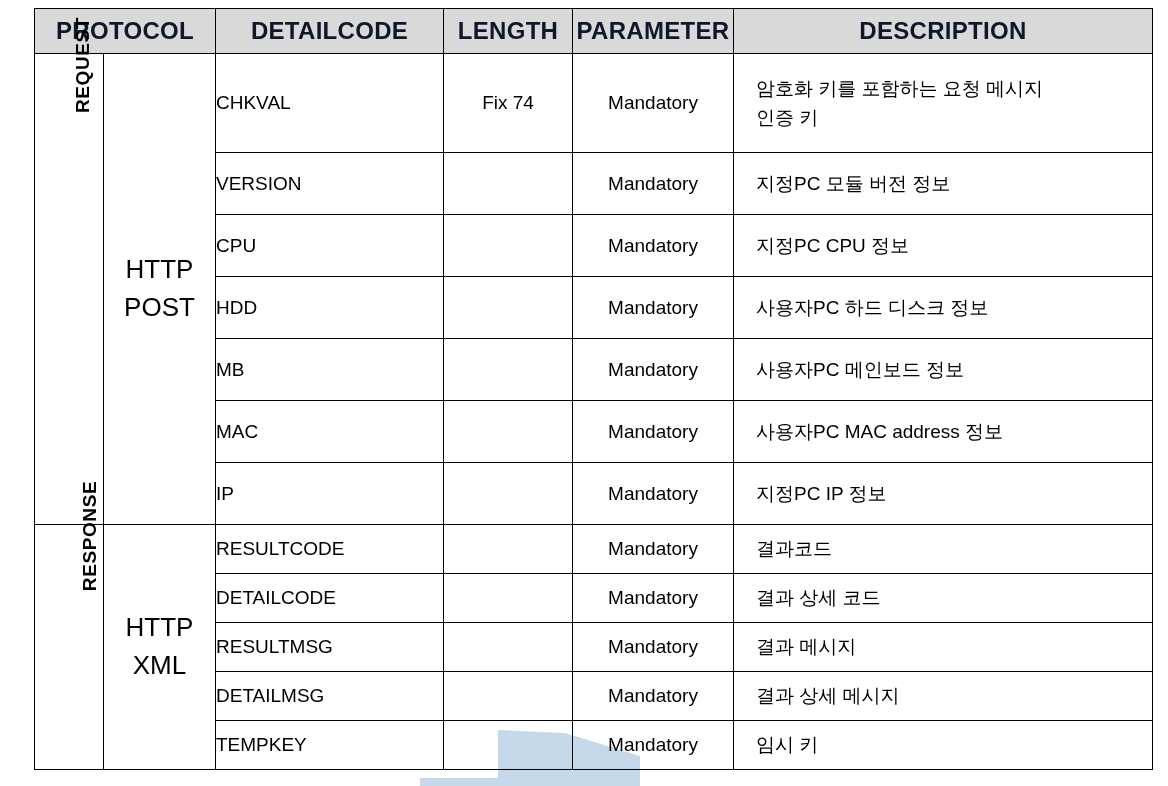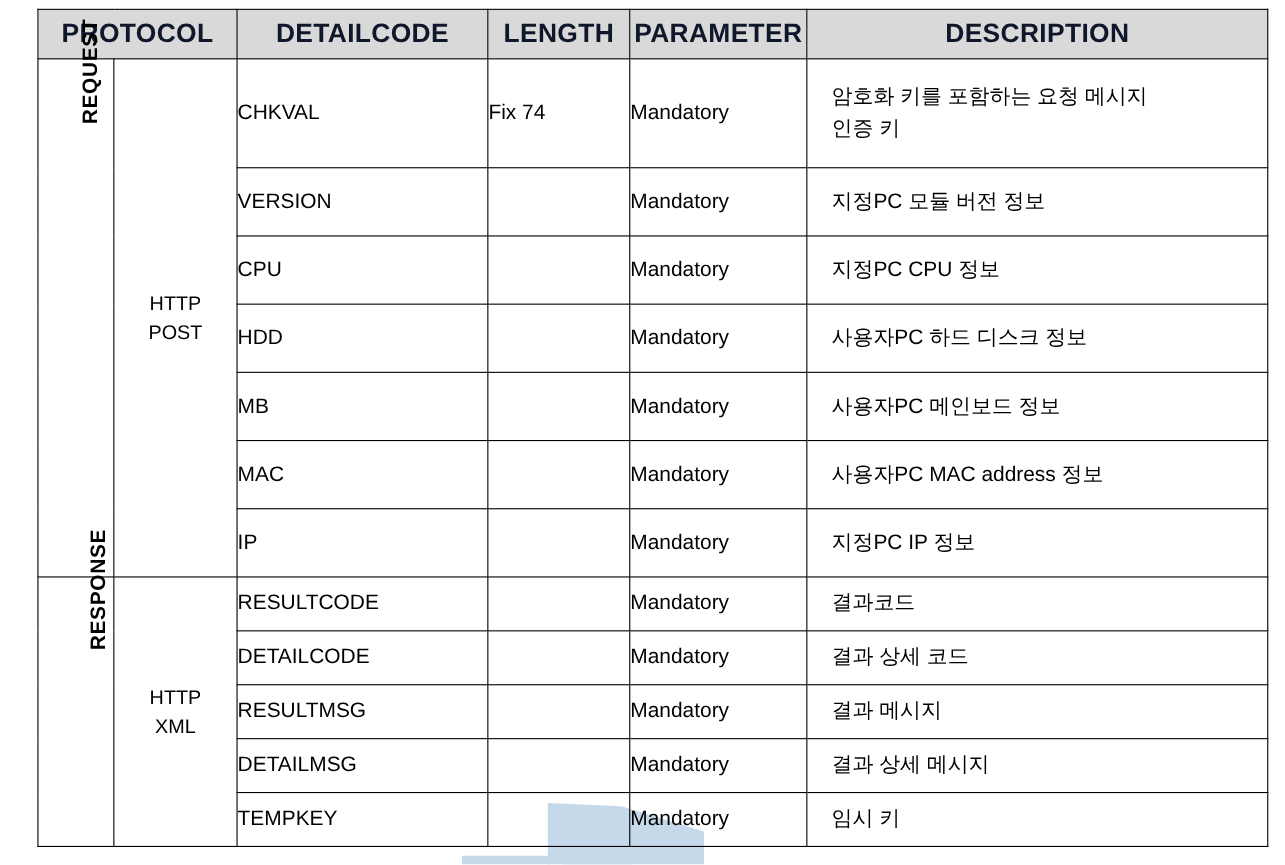--- a/index.html
+++ b/index.html
@@ -68,21 +68,21 @@
   tbody td {
     font-size: 19px;
     font-weight: normal;
     background: transparent;
   }
   td.cell-pad-left {
     padding-left: 14px;
     text-align: left;
   }
   td.cell-center {
-    text-align: left;
+    text-align: center;
   }
   td.cell-desc {
     padding-left: 13px;
     padding-right: 10px;
     text-align: justify;
     text-align-last: left;
     line-height: 1.55;
   }
   td.cell-desc .desc-line {
     display: block;
@@ -104,21 +104,21 @@
     transform: rotate(-90deg);
     white-space: nowrap;
     font-size: 19px;
     font-weight: bold;
     letter-spacing: 0.6px;
   }
 
   td.transport-label {
     text-align: center;
     line-height: 1.45;
-    font-size: 18px;
+    font-size: 26px;
   }
   td.transport-label .t-line { display: block; }
 
   
   tr.row-tall td   { height: 98px; }
   tr.row-std td    { height: 61px; }
   tr.row-short td  { height: 48px; }
 </style>
 </head>
 <body>

